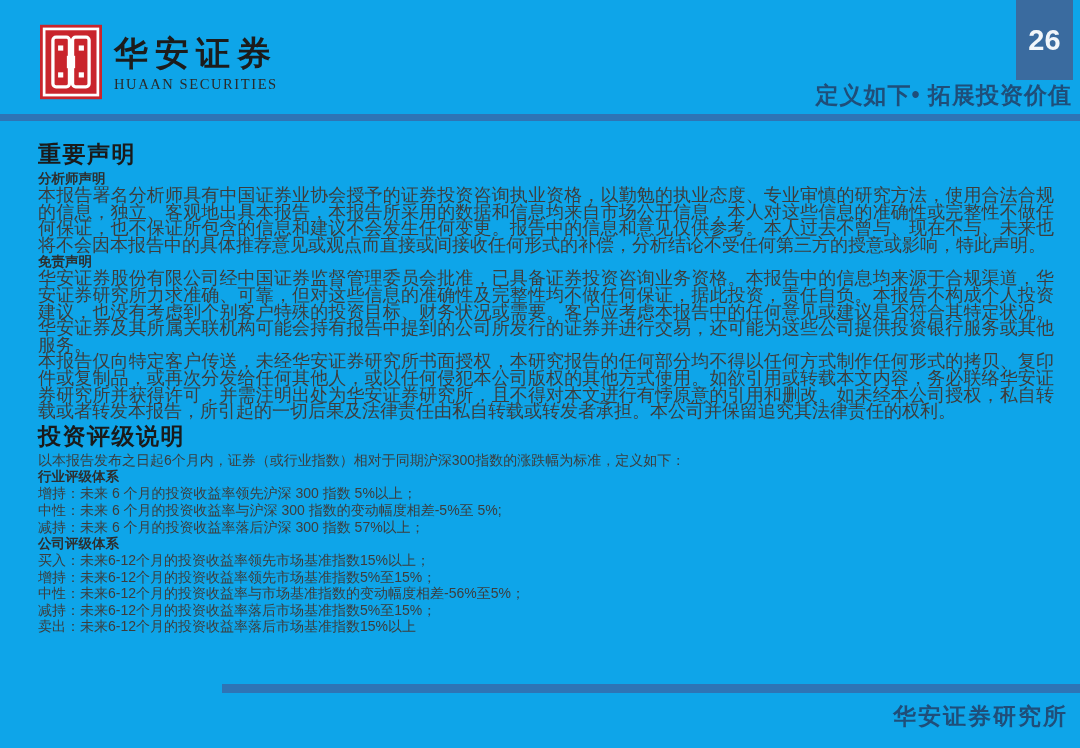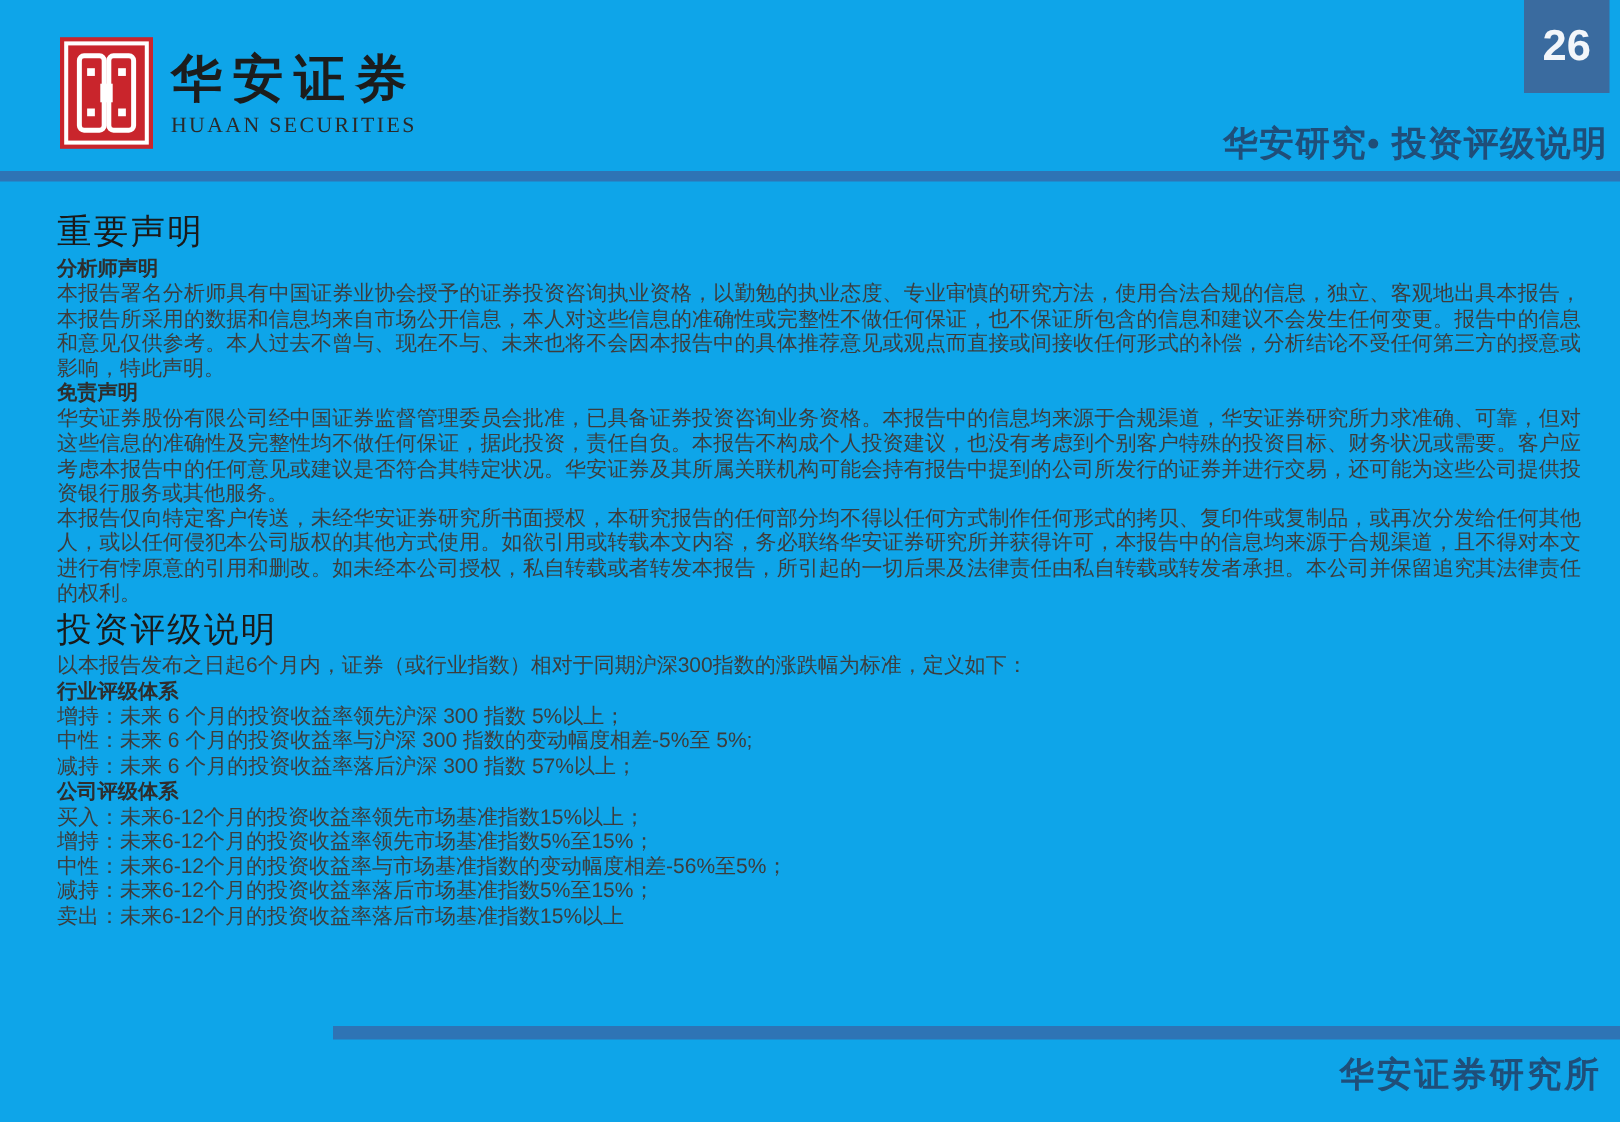--- a/index.html
+++ b/index.html
@@ -8,33 +8,33 @@
     font-family:"Liberation Sans","DejaVu Sans",sans-serif;color:#3d3d3d;
   }
   
   .logo-group{position:absolute;left:40px;top:24px;display:flex;align-items:flex-start;gap:12px;}
   .seal{width:62px;height:76px;display:block;}
   .brand-text{display:flex;flex-direction:column;margin-top:10px;}
   .brand-cn{font-family:"DejaVu Serif","Liberation Serif",serif;font-weight:bold;
     font-size:34px;letter-spacing:7px;color:#1c1c1c;line-height:38px;}
   .brand-en{font-family:"Liberation Serif","DejaVu Serif",serif;font-size:14.5px;
     letter-spacing:1.6px;color:#2a2a2a;margin-top:4px;}
-  .page-num-box{position:absolute;top:0;right:7px;width:57px;height:62px;background:#3a6b9f;
+  .page-num-box{position:absolute;top:0;right:7px;width:57px;height:80px;background:#3a6b9f;
     display:flex;align-items:center;justify-content:center;color:#f2f6fa;
     font-size:29px;font-weight:bold;}
   .tagline{position:absolute;top:80px;right:8px;font-size:23px;font-weight:bold;
     color:#1f4e79;letter-spacing:1px;}
   .header-rule{position:absolute;left:0;top:114px;width:1080px;height:7px;background:#2e74b5;}
   
   .content{position:absolute;left:38px;right:26px;top:141px;}
-  .sec-title{font-size:23px;font-weight:normal;color:#1a1a1a;letter-spacing:1.5px;
+  .sec-title{font-size:23px;font-weight:bold;color:#1a1a1a;letter-spacing:1.5px;
     margin:0 0 3px 0;line-height:26px;}
   .sec-title.mt{margin-top:3px;}
   .sub{font-weight:bold;font-size:13.5px;line-height:17px;color:#2e2e2e;font-family:Liberation Serif, serif;}
-  .body{font-size:14px;line-height:16.6px;text-align:justify;margin:0;color:#3d3d3d;}
+  .body{font-size:18px;line-height:16.6px;text-align:justify;margin:0;color:#3d3d3d;}
   .line{font-size:14px;line-height:16.6px;margin:0;color:#3d3d3d;}
   
   .footer-rule{position:absolute;left:222px;top:684px;width:858px;height:9px;background:#2e74b5;}
   .footer-text{position:absolute;right:12px;top:701px;font-size:23px;font-weight:bold;
     color:#1f4e79;letter-spacing:2px;}
 </style>
 </head>
 <body>
 
 <div class="page">
@@ -54,33 +54,33 @@
     <div class="brand-text">
       <span class="brand-cn">华安证券</span>
       <span class="brand-en">HUAAN SECURITIES</span>
     </div>
   </div>
 
   <div class="page-num-box">
     <span>26</span>
   </div>
 
-  <div class="tagline">华安研究• 投资评级说明</div>
+  <div class="tagline">定义如下• 拓展投资价值</div>
 
   <div class="header-rule"></div>
 
   <main class="content">
     <h1 class="sec-title">重要声明</h1>
 
     <div class="sub">分析师声明</div>
     <p class="body">本报告署名分析师具有中国证券业协会授予的证券投资咨询执业资格，以勤勉的执业态度、专业审慎的研究方法，使用合法合规的信息，独立、客观地出具本报告，本报告所采用的数据和信息均来自市场公开信息，本人对这些信息的准确性或完整性不做任何保证，也不保证所包含的信息和建议不会发生任何变更。报告中的信息和意见仅供参考。本人过去不曾与、现在不与、未来也将不会因本报告中的具体推荐意见或观点而直接或间接收任何形式的补偿，分析结论不受任何第三方的授意或影响，特此声明。</p>
 
     <div class="sub">免责声明</div>
     <p class="body">华安证券股份有限公司经中国证券监督管理委员会批准，已具备证券投资咨询业务资格。本报告中的信息均来源于合规渠道，华安证券研究所力求准确、可靠，但对这些信息的准确性及完整性均不做任何保证，据此投资，责任自负。本报告不构成个人投资建议，也没有考虑到个别客户特殊的投资目标、财务状况或需要。客户应考虑本报告中的任何意见或建议是否符合其特定状况。华安证券及其所属关联机构可能会持有报告中提到的公司所发行的证券并进行交易，还可能为这些公司提供投资银行服务或其他服务。</p>
-    <p class="body">本报告仅向特定客户传送，未经华安证券研究所书面授权，本研究报告的任何部分均不得以任何方式制作任何形式的拷贝、复印件或复制品，或再次分发给任何其他人，或以任何侵犯本公司版权的其他方式使用。如欲引用或转载本文内容，务必联络华安证券研究所并获得许可，本报告中的信息均来源于合规渠道，且不得对本文进行有悖原意的引用和删改。如未经本公司授权，私自转载或者转发本报告，所引起的一切后果及法律责任由私自转载或转发者承担。本公司并保留追究其法律责任的权利。</p>
+    <p class="body">本报告仅向特定客户传送，未经华安证券研究所书面授权，本研究报告的任何部分均不得以任何方式制作任何形式的拷贝、复印件或复制品，或再次分发给任何其他人，或以任何侵犯本公司版权的其他方式使用。如欲引用或转载本文内容，务必联络华安证券研究所并获得许可，并需注明出处为华安证券研究所，且不得对本文进行有悖原意的引用和删改。如未经本公司授权，私自转载或者转发本报告，所引起的一切后果及法律责任由私自转载或转发者承担。本公司并保留追究其法律责任的权利。</p>
 
     <h1 class="sec-title mt">投资评级说明</h1>
     <p class="line">以本报告发布之日起6个月内，证券（或行业指数）相对于同期沪深300指数的涨跌幅为标准，定义如下：</p>
 
     <div class="sub">行业评级体系</div>
     <p class="line">增持：未来 6 个月的投资收益率领先沪深 300 指数 5%以上；</p>
     <p class="line">中性：未来 6 个月的投资收益率与沪深 300 指数的变动幅度相差-5%至 5%;</p>
     <p class="line">减持：未来 6 个月的投资收益率落后沪深 300 指数 57%以上；</p>
 
     <div class="sub">公司评级体系</div>

